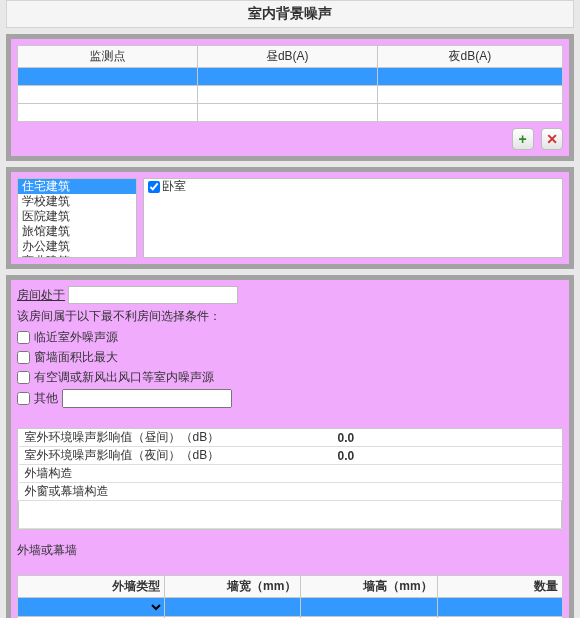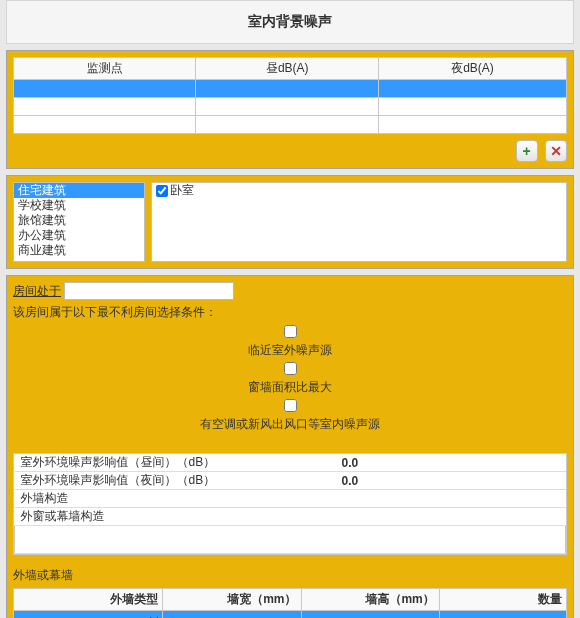--- a/index.html
+++ b/index.html
@@ -4,31 +4,31 @@
   <style>
     * { box-sizing: border-box; margin: 0; padding: 0; }
     body {
       font-family: "Microsoft YaHei", Arial, sans-serif;
       font-size: 12px;
       background: #e8e8e8;
       color: #333;
       width: 580px;
     }
     .panel {
-      background: #eab308;
-      border: 1px solid #a3a3a3;
+      background: #f0abfc;
+      border: 5px solid #a3a3a3;
       margin: 6px;
       padding: 6px;
     }
     .header-panel {
       background: #f5f5f5;
       border: 1px solid #d4d4d4;
       margin: 6px;
       margin-top: 0;
-      padding: 12px 0;
+      padding: 4px 0;
       text-align: center;
       font-size: 14px;
       font-weight: bold;
     }
     table.data-table {
       width: 100%;
       border-collapse: collapse;
       background: #fff;
     }
     table.data-table th {
@@ -71,21 +71,21 @@
       display: flex;
       gap: 6px;
     }
     .listbox {
       border: 1px solid #c0c0c0;
       background: #fff;
       height: 80px;
       overflow: auto;
       padding: 0;
     }
-    .listbox.narrow { width: 132px; }
+    .listbox.narrow { width: 120px; }
     .listbox.wide { flex: 1; }
     .listbox .opt {
       padding: 0px 4px;
       display: flex;
       align-items: center;
       gap: 2px;
       line-height: 15px;
     }
     .listbox .opt.selected {
       background: #3399ff;
@@ -108,21 +108,20 @@
       border: 1px solid #bbb;
       height: 18px;
       padding: 0 2px;
       vertical-align: middle;
     }
     .checkrow {
       margin: 3px 0;
       display: flex;
       align-items: center;
       gap: 4px;
-      flex-direction: column;
     }
     .checkrow input[type="checkbox"] {
       width: 13px;
       height: 13px;
     }
     .inner-table-wrap {
       border: 1px solid #c8c8c8;
       margin-top: 20px;
     }
     table.param-table {
@@ -135,21 +134,21 @@
       padding: 0px 6px;
       height: 16px;
       font-size: 12px;
     }
     table.param-table td.pval {
       width: 230px;
       font-weight: bold;
     }
     .section-label {
       margin-top: 12px;
-      margin-bottom: 4px;
+      margin-bottom: 16px;
     }
     .wall-table-wrap {
       width: 100%;
     }
     table.wall-table {
       width: 100%;
       border-collapse: collapse;
       background: #fff;
     }
     table.wall-table th {
@@ -222,20 +221,23 @@
 <div class="panel">
   <div class="two-col">
     <div class="listbox narrow">
       <div class="opt selected">
           <span>住宅建筑</span>
         </div>
       <div class="opt">
           <span>学校建筑</span>
         </div>
       <div class="opt">
+          <span>医院建筑</span>
+        </div>
+      <div class="opt">
           <span>旅馆建筑</span>
         </div>
       <div class="opt">
           <span>办公建筑</span>
         </div>
       <div class="opt">
           <span>商业建筑</span>
         </div>
     </div>
     <div class="listbox wide">
@@ -258,20 +260,25 @@
     <input type="checkbox" style="">
     <span>临近室外噪声源</span>
   </div>
   <div class="checkrow">
     <input type="checkbox" style="">
     <span>窗墙面积比最大</span>
   </div>
   <div class="checkrow">
     <input type="checkbox" style="">
     <span>有空调或新风出风口等室内噪声源</span>
+  </div>
+  <div class="checkrow">
+    <input type="checkbox" style="">
+    <span>其他</span>
+    <input type="text" style="width: 170px;" value="">
   </div>
 
   <div class="inner-table-wrap">
     <table class="param-table">
       <tbody>
           <tr>
         <td>室外环境噪声影响值（昼间）（dB）</td>
         <td class="pval">0.0</td>
       </tr>
       <tr>

